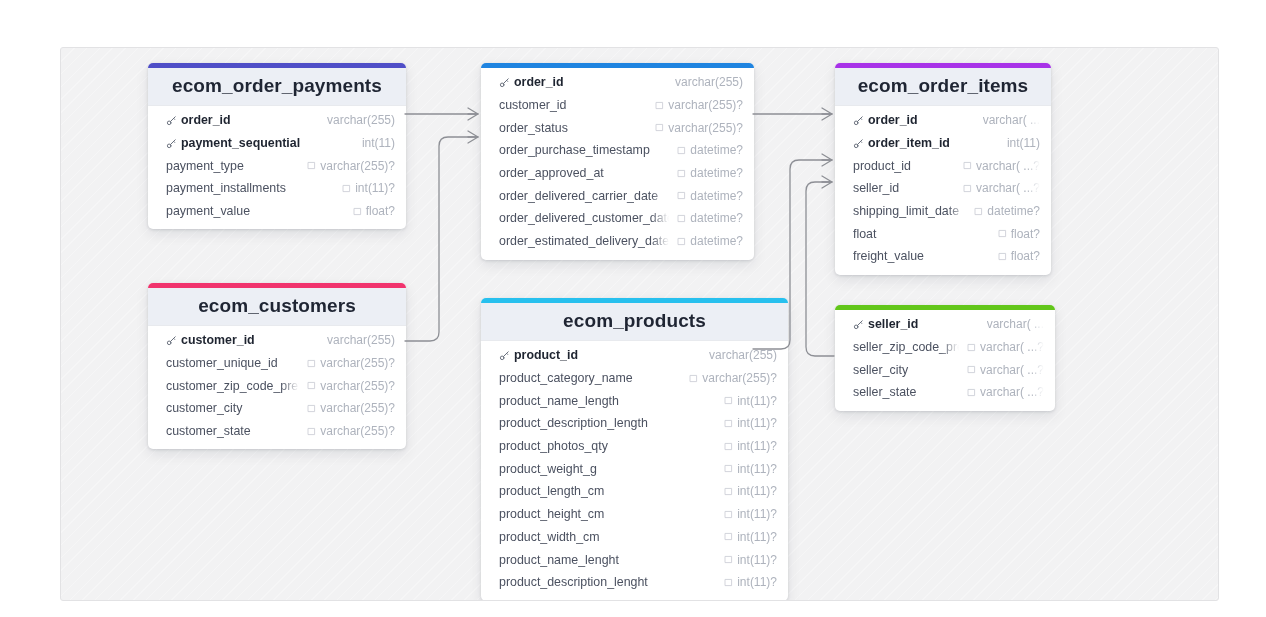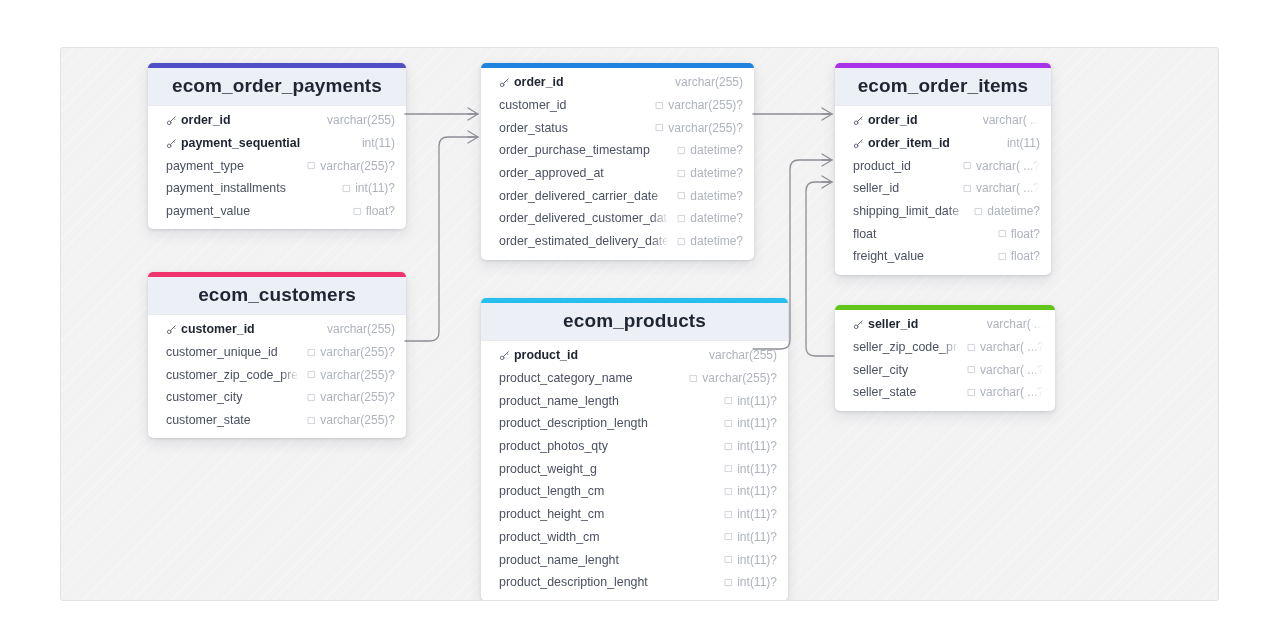--- a/index.html
+++ b/index.html
@@ -361,21 +361,21 @@
             <span class="flag">
               <svg viewBox="0 0 16 16" width="9" height="9" fill="none" stroke="#bcc0c9" stroke-width="1.6" stroke-linecap="round" stroke-linejoin="round">
                 <path d="M2.5 2.5 H13.5 V13.5 H2.5 Z"></path>
               </svg>
             </span>
             <span>float?</span>
           </div>
         </div>
       </div>
     </div>
-    <div class="table" style="left: 87px; top: 224px; width: 258px;">
+    <div class="table" style="left: 87px; top: 235px; width: 258px;">
       <div class="accent" style="background: rgb(241, 51, 109);"></div>
       <div class="thead">ecom_customers</div>
       <div class="rows">
         <div class="row pk">
           <div class="cname">
             <span class="key">
               <svg viewBox="0 0 16 16" width="11" height="11" fill="none" stroke="currentColor" stroke-width="1.4" stroke-linecap="round">
                 <circle cx="4.6" cy="11.4" r="2.6"></circle>
                 <path d="M6.6 9.4 L13.4 2.6"></path>
                 <path d="M11.1 4.9 L12.7 6.5"></path>

